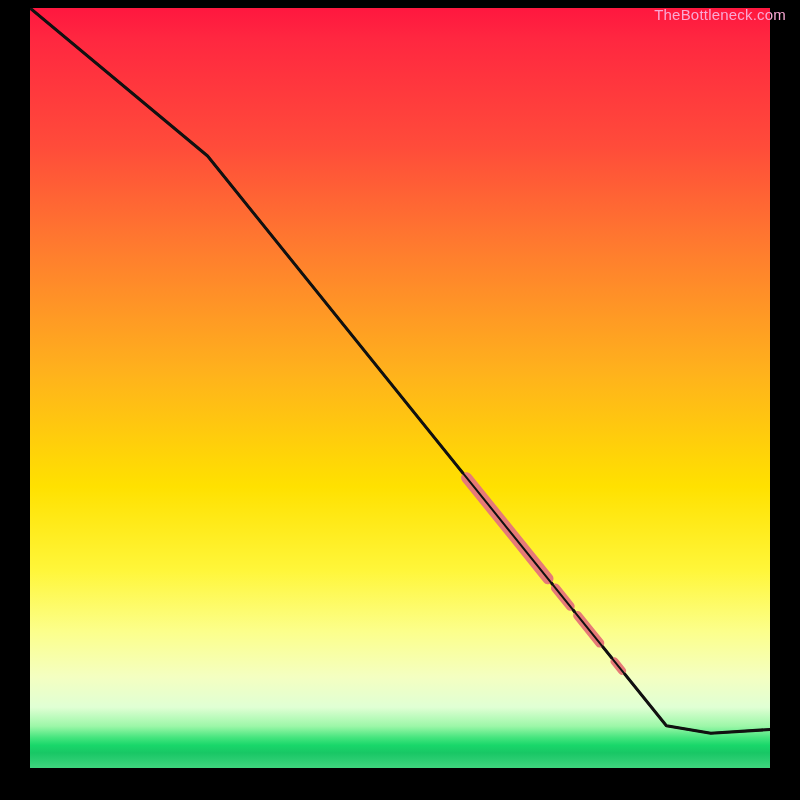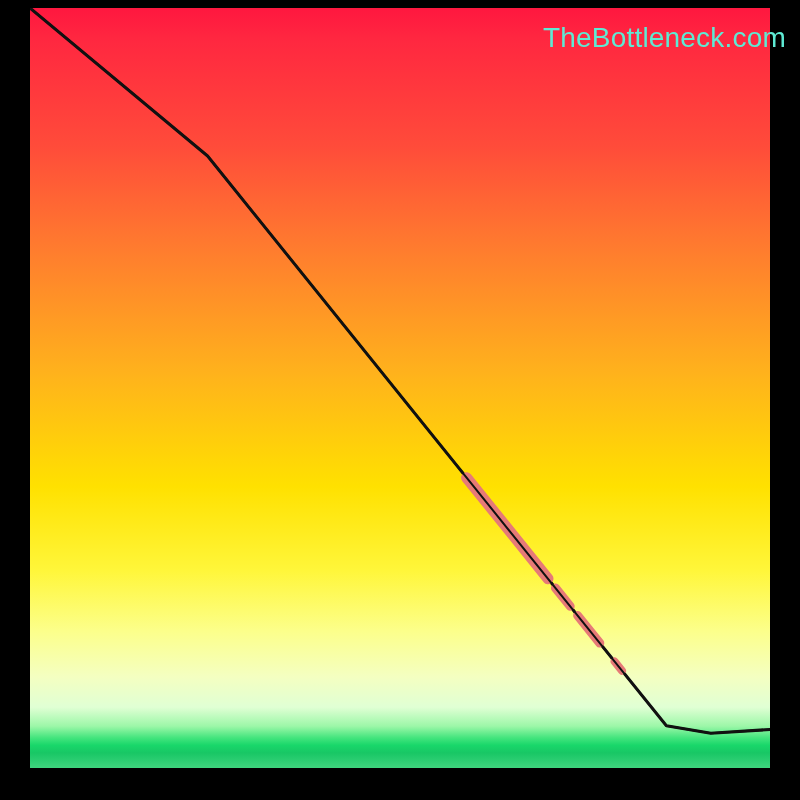--- a/index.html
+++ b/index.html
@@ -47,24 +47,24 @@
       #18c765 98%,
       #3fd47e 100%
     );
   }
   .svg-layer {
     position: absolute;
     inset: 0;
   }
   .attribution {
     position: absolute;
-    top: 22px;
+    top: 6px;
     right: 14px;
-    color: #5eead4;
-    font-size: 28px;
+    color: #f9a8d4;
+    font-size: 15px;
     font-weight: 500;
     letter-spacing: 0.2px;
     user-select: none;
   }
 </style>
 </head>
 <body>
 
 <div class="stage">
 

